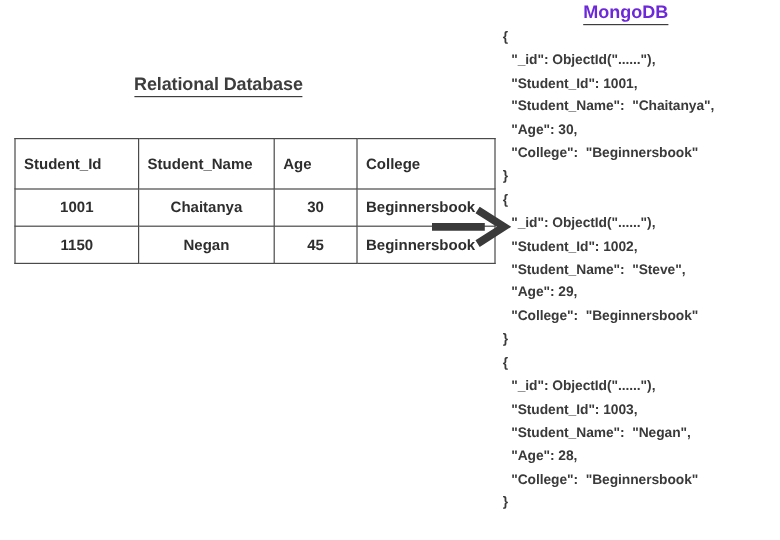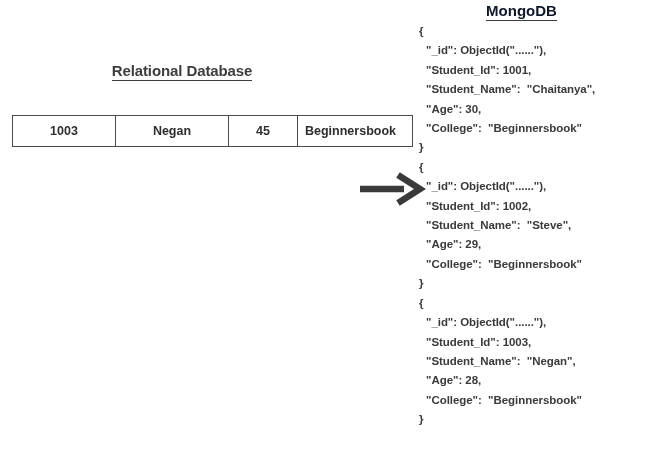--- a/index.html
+++ b/index.html
@@ -100,21 +100,21 @@
     height: 450px;
   }
   #mongo-title {
     position: absolute;
     left: 0;
     top: 2px;
     width: 215px;
     text-align: center;
     font-size: 15px;
     font-weight: bold;
-    color: #0f172a;
+    color: #6d28d9;
   }
   #mongo-title .ul {
     border-bottom: 1.6px solid #3d3d3d;
     padding-bottom: 1px;
   }
 
   #mongo-docs {
     position: absolute;
     left: 5px;
     top: 22px;
@@ -133,22 +133,34 @@
 </style>
 </head>
 <body>
 
 <div id="rdbms-panel">
 
   <div id="rdbms-title"><span class="ul">Relational Database</span></div>
 
   <table id="rdbms-table">
     <tbody>
+      <tr class="header-row">
+        <td class="col-id">Student_Id</td>
+        <td class="col-name">Student_Name</td>
+        <td class="col-age">Age</td>
+        <td class="col-coll">College</td>
+      </tr>
       <tr class="data-row">
-        <td class="col-id">1003</td>
+        <td class="col-id">1001</td>
+        <td class="col-name">Chaitanya</td>
+        <td class="col-age">30</td>
+        <td class="col-coll">Beginnersbook</td>
+      </tr>
+      <tr class="data-row">
+        <td class="col-id">1150</td>
         <td class="col-name">Negan</td>
         <td class="col-age">45</td>
         <td class="col-coll">Beginnersbook</td>
       </tr>
     </tbody>
   </table>
 </div>
 
 <div id="arrow">
   <svg width="66" height="34" viewBox="0 0 66 34" xmlns="http://www.w3.org/2000/svg">

